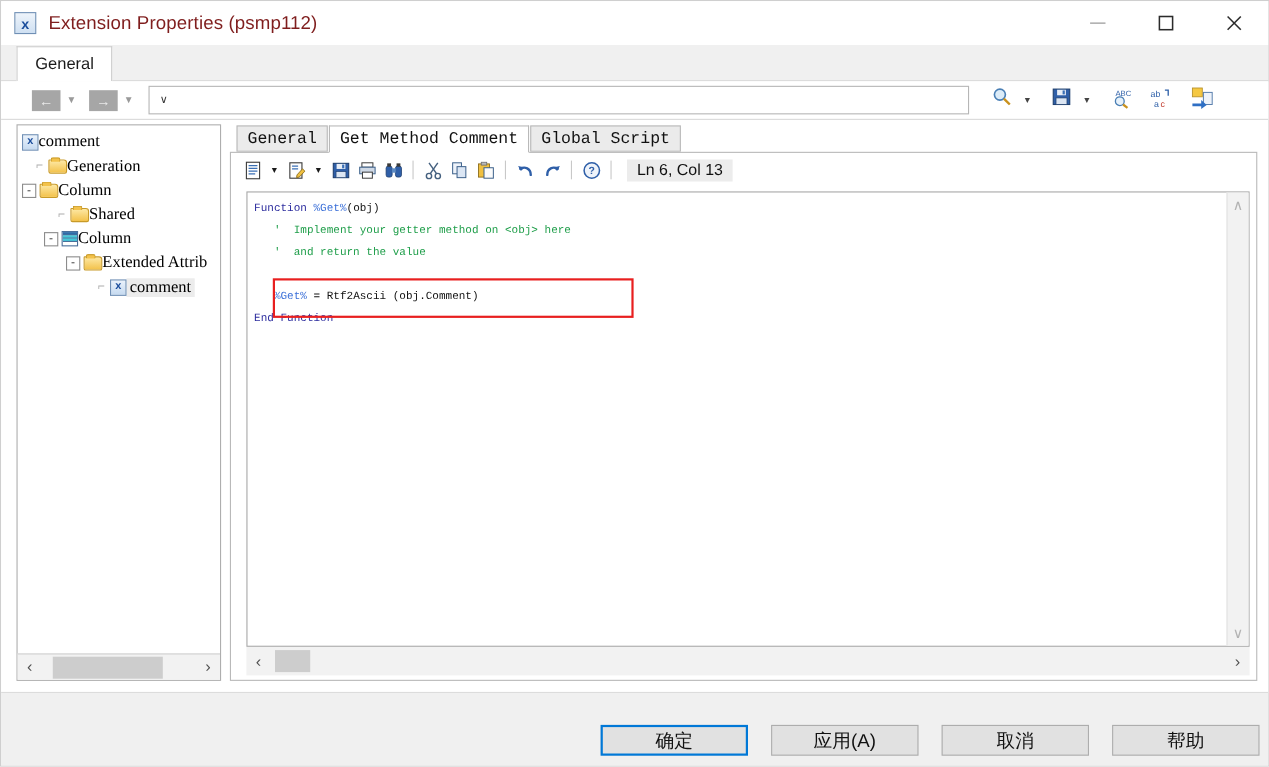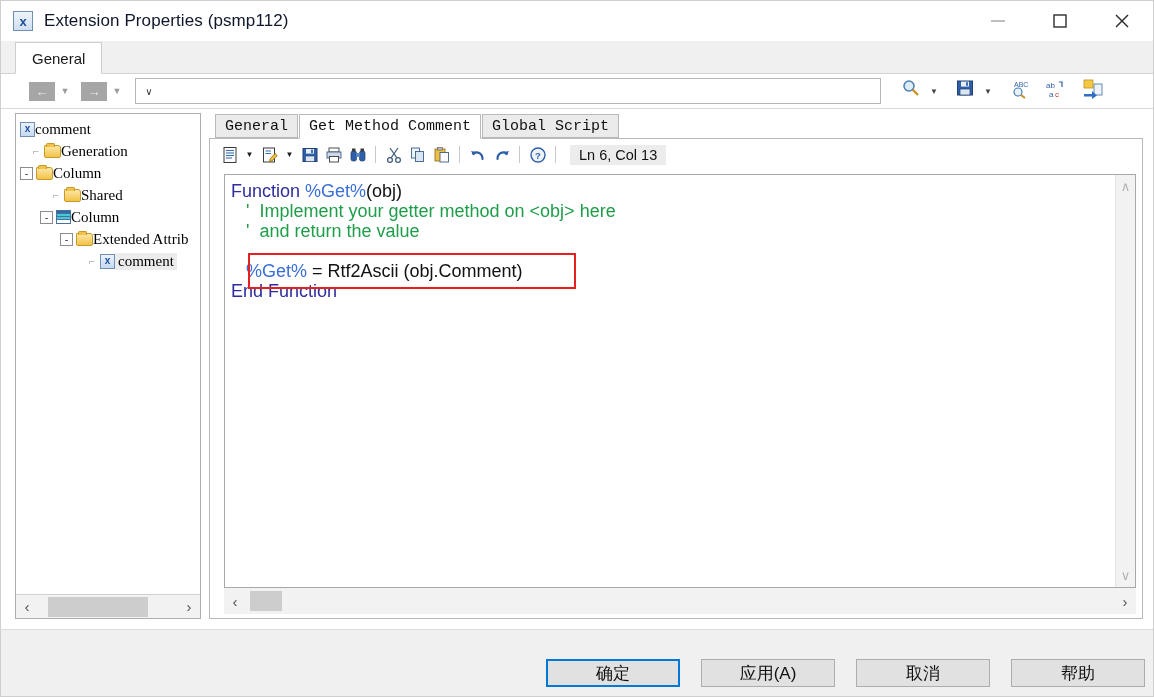--- a/index.html
+++ b/index.html
@@ -28,21 +28,21 @@
   .app-icon {
     width: 20px; height: 20px; flex: none;
     border: 1px solid #6f8fb5;
     background: linear-gradient(#eef4fb, #cfe0f2);
     display: flex; align-items: center; justify-content: center;
     font-size: 13px; color: #1c4e9c; font-weight: bold;
     line-height: 1;
   }
   .title-text {
     margin-left: 11px;
-    font-size: 17px; color: #0f172a;
+    font-size: 17px; color: #7f1d1d;
     letter-spacing: .1px;
     white-space: nowrap;
   }
   .win-controls { margin-left: auto; display: flex; height: 40px; }
   .win-btn {
     width: 62px; height: 40px;
     display: flex; align-items: center; justify-content: center;
     color: #2b2b2b;
   }
   .win-btn svg { display: block; }
@@ -254,22 +254,22 @@
   }
   .code-area {
     flex: 1 1 auto;
     padding: 6px 4px 4px 6px;
     overflow: hidden;
     position: relative;
     min-width: 0;
   }
   pre.code {
     margin: 0;
-    font-family: Liberation Sans, sans-serif;
-    font-size: 18px;
+    font-family: Liberation Mono, monospace;
+    font-size: 10px;
     line-height: 20px;
     color: #111;
     white-space: pre;
   }
   .kw { color: #2d2d9e; }
   .var { color: #3a6fd8; }
   .cmt { color: #1f9e4a; }
   .vscroll {
     flex: none; width: 20px;
     background: #f2f2f2;

